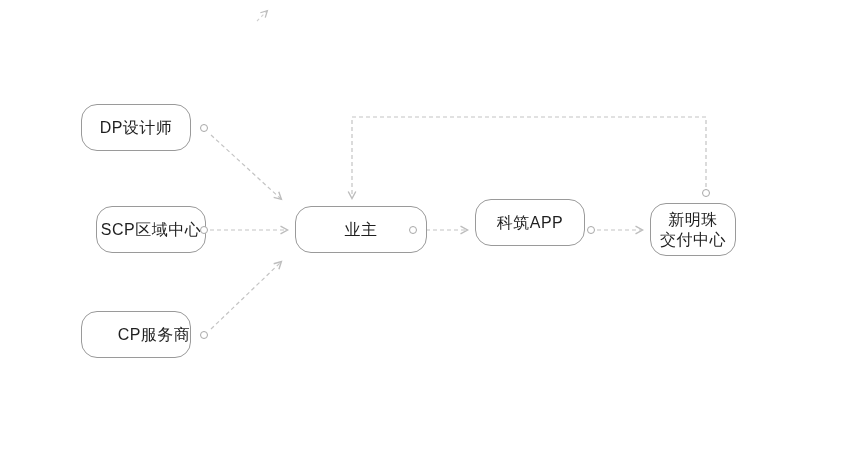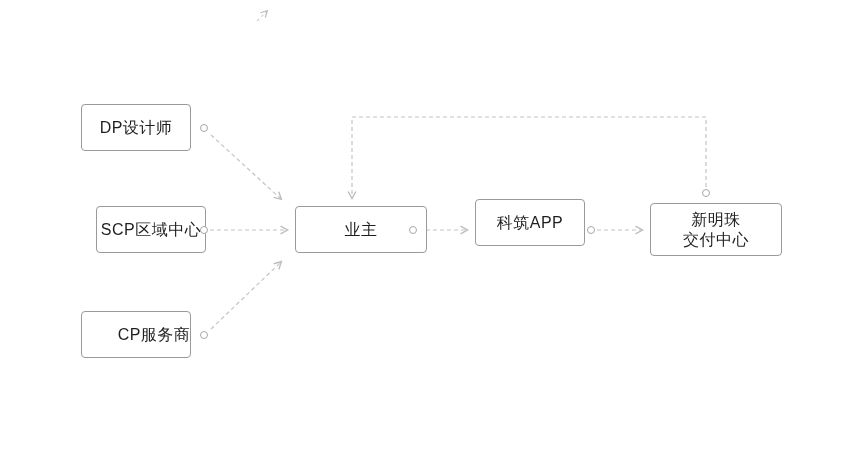--- a/index.html
+++ b/index.html
@@ -21,40 +21,40 @@
     top: 0;
     width: 842px;
     height: 474px;
     pointer-events: none;
   }
   .node {
     position: absolute;
     box-sizing: border-box;
     background: #ffffff;
     border: 1px solid #9a9a9a;
-    border-radius: 4px;
+    border-radius: 16px;
     display: flex;
     flex-direction: column;
     align-items: center;
     justify-content: center;
     font-size: 16px;
     color: #1f1f1f;
     letter-spacing: 0.5px;
     cursor: default;
   }
   .node .line {
     line-height: 1.25;
     white-space: nowrap;
   }
   .node-dp     { left: 81px;  top: 104px; width: 110px; height: 47px; }
   .node-scp    { left: 96px;  top: 206px; width: 110px; height: 47px; }
   .node-cp     { left: 81px;  top: 311px; width: 110px; height: 47px; padding-left: 36px; }
   .node-owner  { left: 295px; top: 206px; width: 132px; height: 47px; }
   .node-app    { left: 475px; top: 199px; width: 110px; height: 47px; }
-  .node-center { left: 650px; top: 203px; width: 132px; height: 53px; }
+  .node-center { left: 650px; top: 203px; width: 86px; height: 53px; }
 
   .dot {
     position: absolute;
     box-sizing: border-box;
     width: 8px;
     height: 8px;
     border-radius: 50%;
     border: 1px solid #a8a8a8;
     background: #ffffff;
   }

